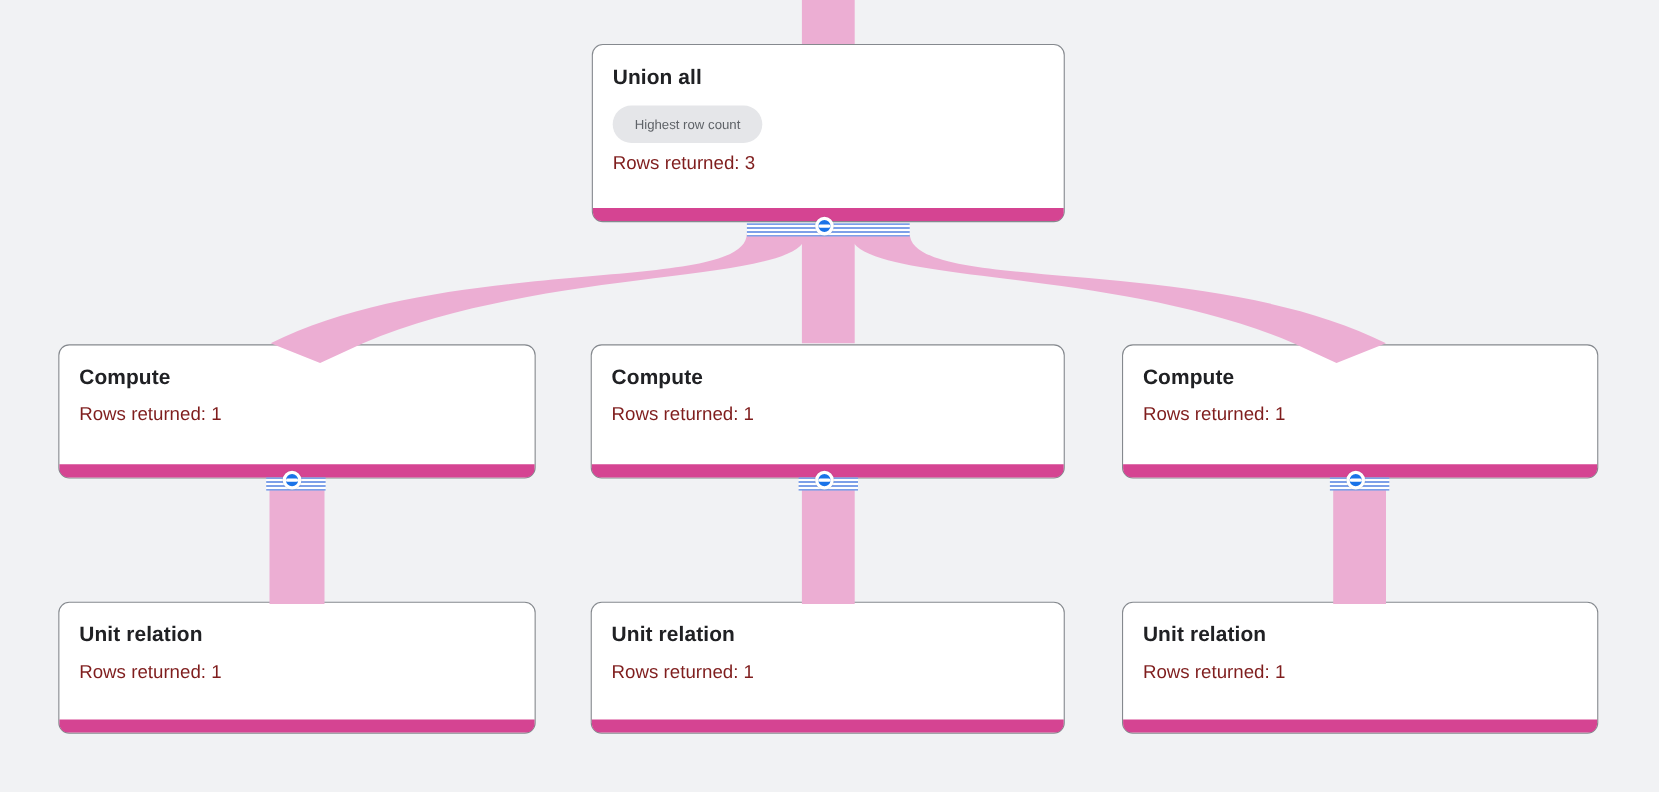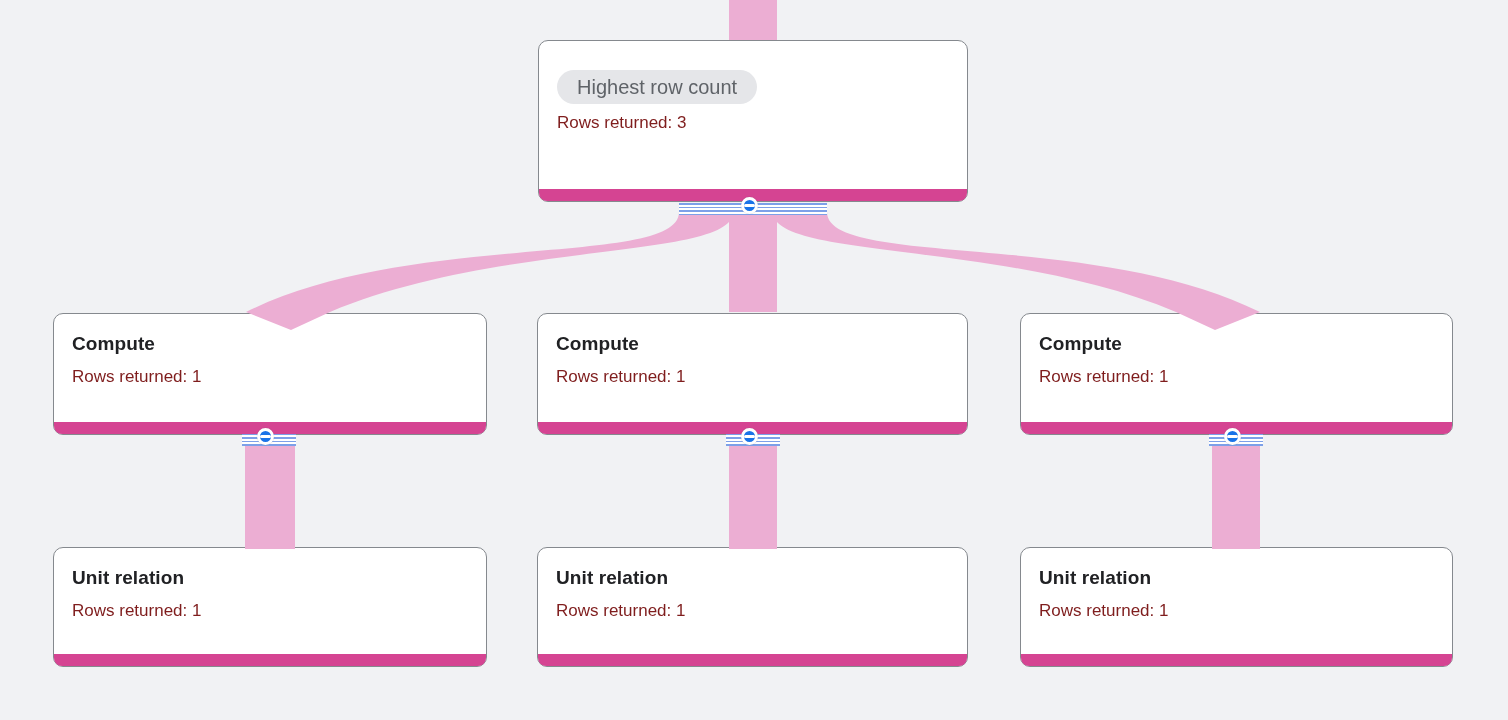--- a/index.html
+++ b/index.html
@@ -37,21 +37,21 @@
   .node-rows{
     font-size:17px;
     color:#7f1d1d;
     line-height:22px;
     margin-top:9px;
   }
   .node .badge{
     display:inline-block;
     background:#e5e6e9;
     color:#5f6368;
-    font-size:20px;
+    font-size:12px;
     line-height:34px;
     padding:0 20px;
     border-radius:17px;
     margin-top:12px;
   }
   .union-rows{margin-top:8px;}
   .accent-bar{
     position:absolute;left:0;right:0;bottom:0;
     height:12px;
     background:#d54492;
@@ -94,20 +94,21 @@
     <path class="edge-ribbon" d="M729 0 H777 V40 H729 Z"></path>
     <path class="edge-ribbon" d="M729 212 H777 V312 H729 Z"></path>
     <path class="edge-ribbon" d="M733 212 C733 260 500 240 330 312 L291 330 L246 312 C410 230 679 268 679 212 Z"></path>
     <path class="edge-ribbon" d="M773 212 C773 260 1006 240 1176 312 L1215 330 L1260 312 C1096 230 827 268 827 212 Z"></path>
     <path class="edge-ribbon" d="M245 444 H295 V549 H245 Z"></path>
     <path class="edge-ribbon" d="M729 444 H777 V549 H729 Z"></path>
     <path class="edge-ribbon" d="M1212 444 H1260 V549 H1212 Z"></path>
   </svg>
 
   <div class="node" style="left:538px;top:40px;width:430px;height:162px;">
+    <div class="node-title">Union all</div>
     <div class="badge">Highest row count</div>
     <div class="node-rows union-rows">Rows returned: 3</div>
     <div class="accent-bar"></div>
   </div>
 
   <div class="node" style="left:53px;top:313px;width:434px;height:122px;">
     <div class="node-title">Compute</div>
     <div class="node-rows">Rows returned: 1</div>
     <div class="accent-bar"></div>
   </div>

